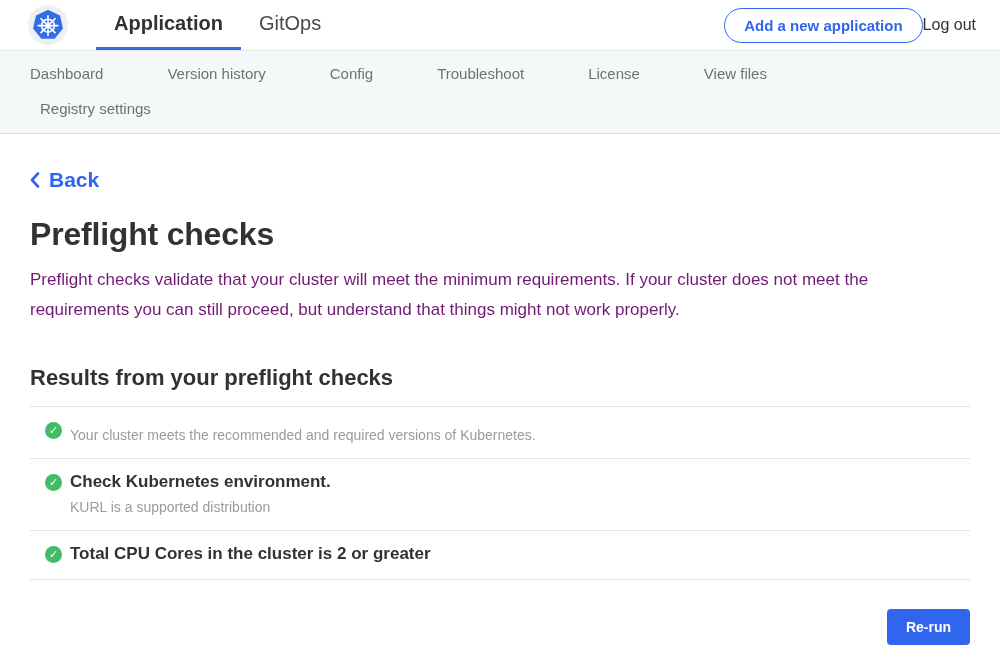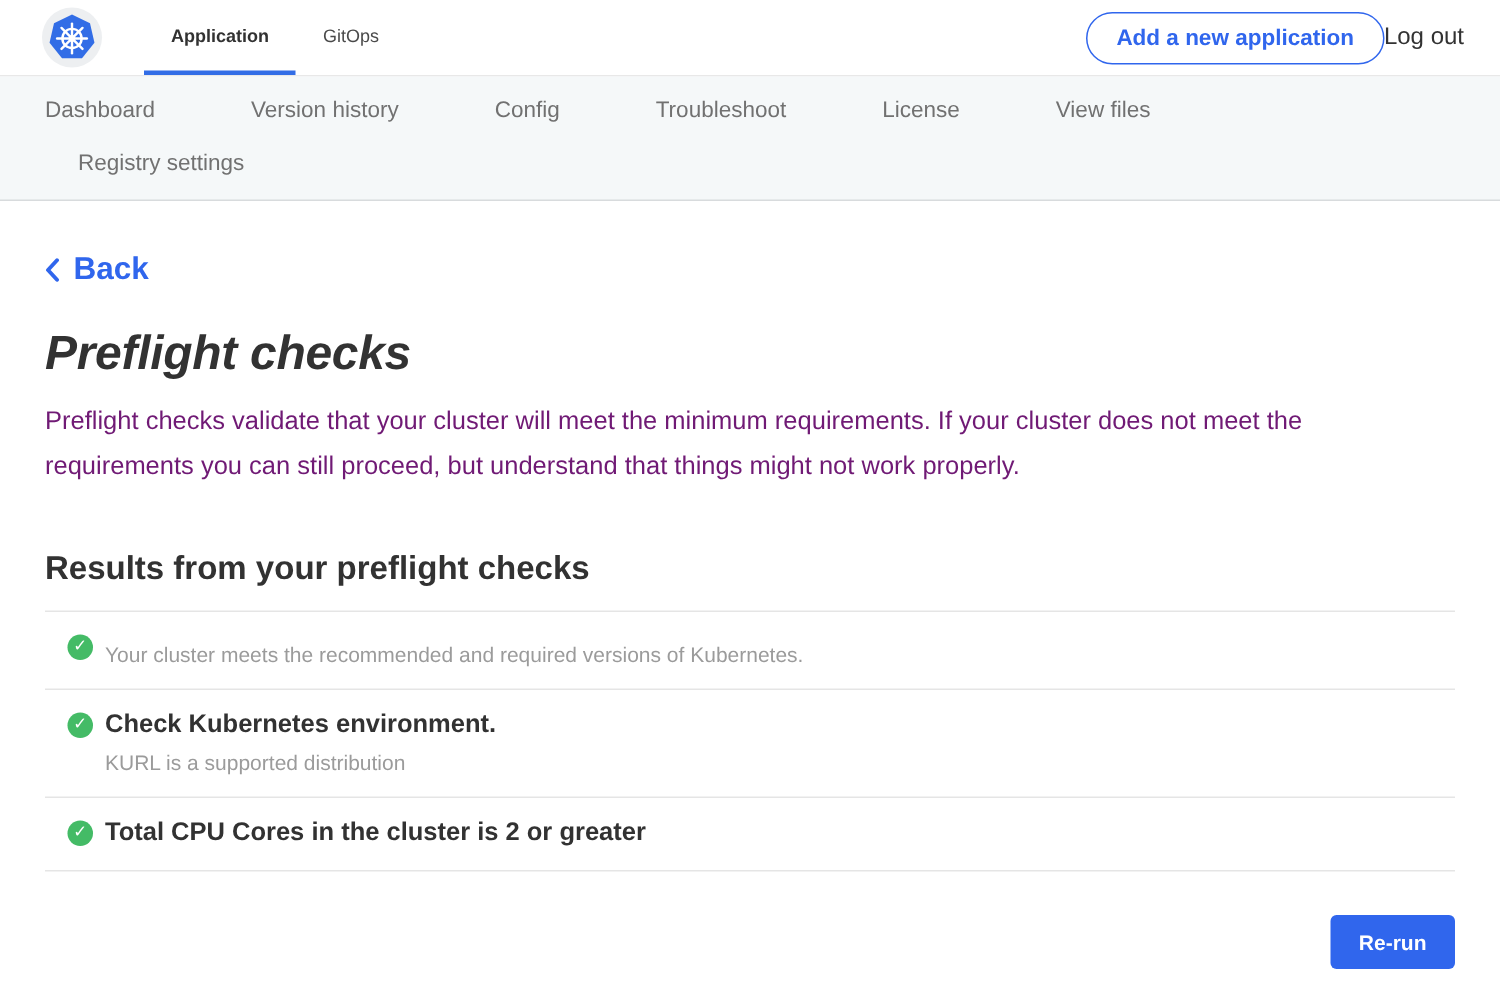--- a/index.html
+++ b/index.html
@@ -25,21 +25,21 @@
     border-radius: 50%;
     background: #edeff1;
     display: flex; align-items: center; justify-content: center;
     margin-right: 28px;
   }
   .logo-wrap svg { width: 32px; height: 32px; }
   .nav-tabs { display: flex; align-items: stretch; }
   .nav-tab {
     display: flex; align-items: center;
     padding: 0 18px;
-    font-size: 12px;
+    font-size: 20px;
     font-weight: 500;
     color: #4a4a4a;
     border-bottom: 3px solid transparent;
     cursor: pointer;
     text-align: right;
   }
   .nav-tab.active {
     font-weight: 600;
     color: #323232;
     border-bottom-color: #326de6;
@@ -62,21 +62,21 @@
   .logout { font-size: 16px; color: #323232; cursor: pointer; }
 
   
   .subnav {
     background: #f5f8f9;
     border-bottom: 1px solid #d8dbdd;
     padding: 14px 0 16px 0;
   }
   .subnav-row { display: flex; }
   .subnav-row.row1 { padding-left: 30px; margin-bottom: 18px; }
-  .subnav-row.row2 { padding-left: 52px; }
+  .subnav-row.row2 { padding-left: 40px; }
   .subnav-item {
     font-size: 15px;
     color: #717171;
     margin-right: 64px;
     cursor: pointer;
     white-space: nowrap;
   }
 
   
   .content {
@@ -93,21 +93,20 @@
     font-weight: 700;
     cursor: pointer;
   }
   .back-link svg { display: block; }
   .page-title {
     margin-top: 24px;
     font-size: 32px;
     font-weight: 700;
     color: #323232;
     letter-spacing: -0.2px;
-    font-style: italic;
   }
   .page-desc {
     margin-top: 12px;
     font-size: 17px;
     line-height: 1.75;
     color: #701a75;
     max-width: 925px;
   }
   .results-heading {
     margin-top: 40px;

